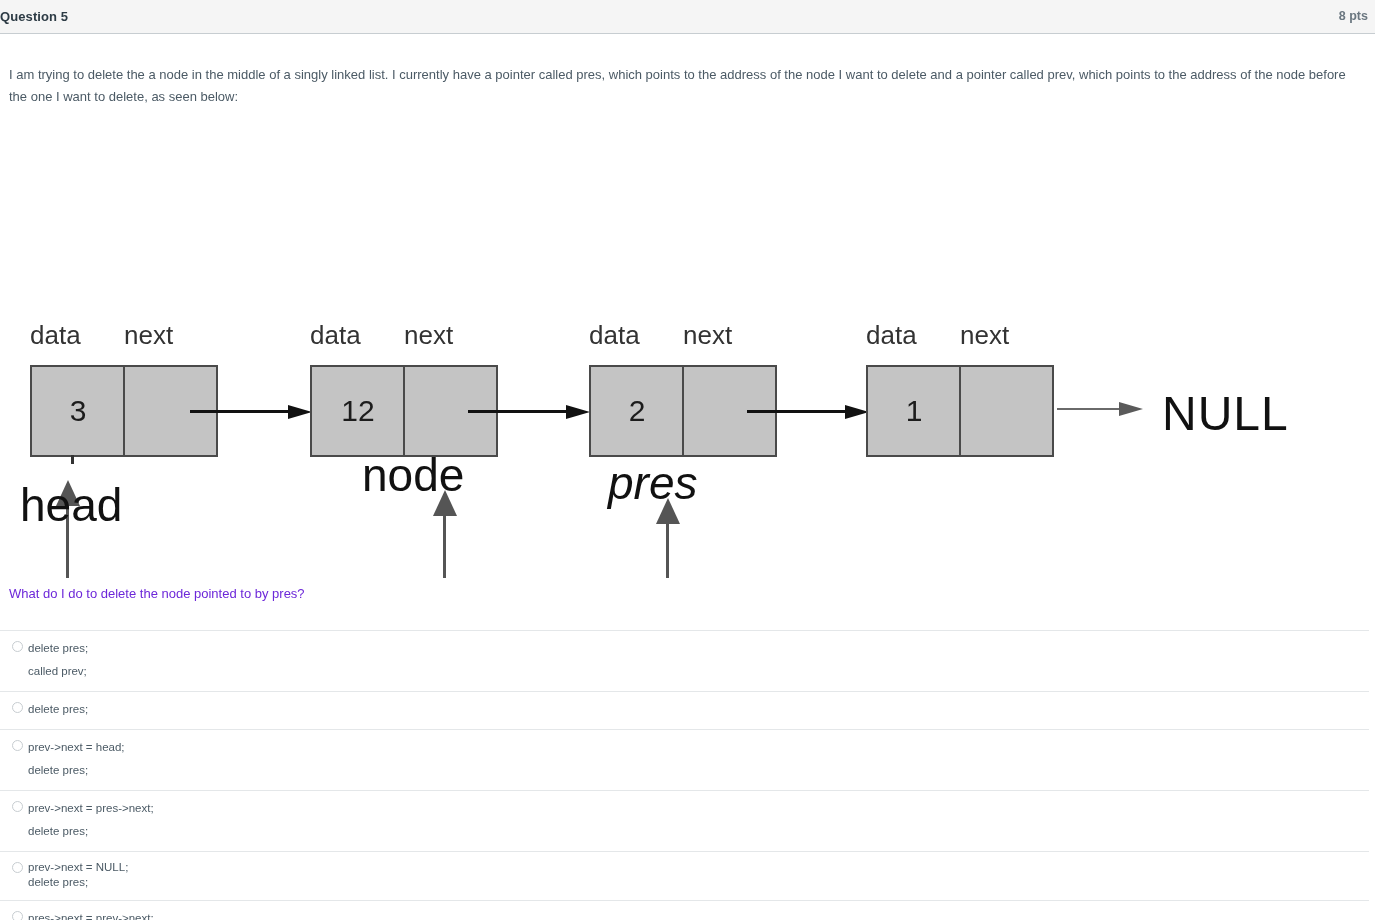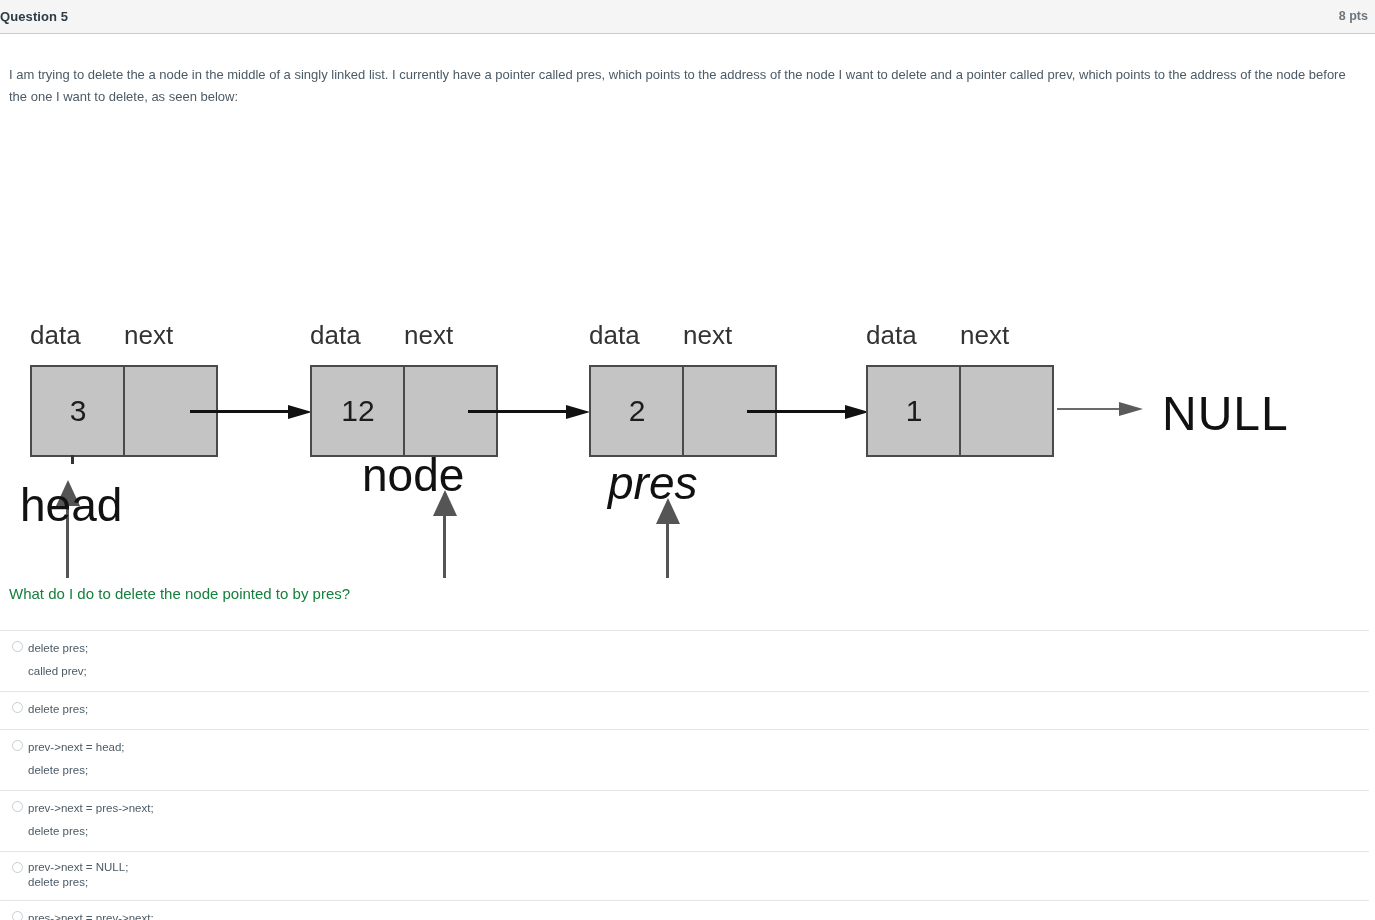--- a/index.html
+++ b/index.html
@@ -184,23 +184,23 @@
     width: 3px;
     height: 9px;
     background: #333333;
   }
 
   
   .subquestion {
     position: absolute;
     left: 9px;
     top: 585px;
-    font-size: 15px;
+    font-size: 13px;
     line-height: 18px;
-    color: #15803d;
+    color: #6d28d9;
   }
 
   
   .answers {
     position: absolute;
     left: 0;
     top: 630px;
     width: 1369px;
   }
   .answer-row {

